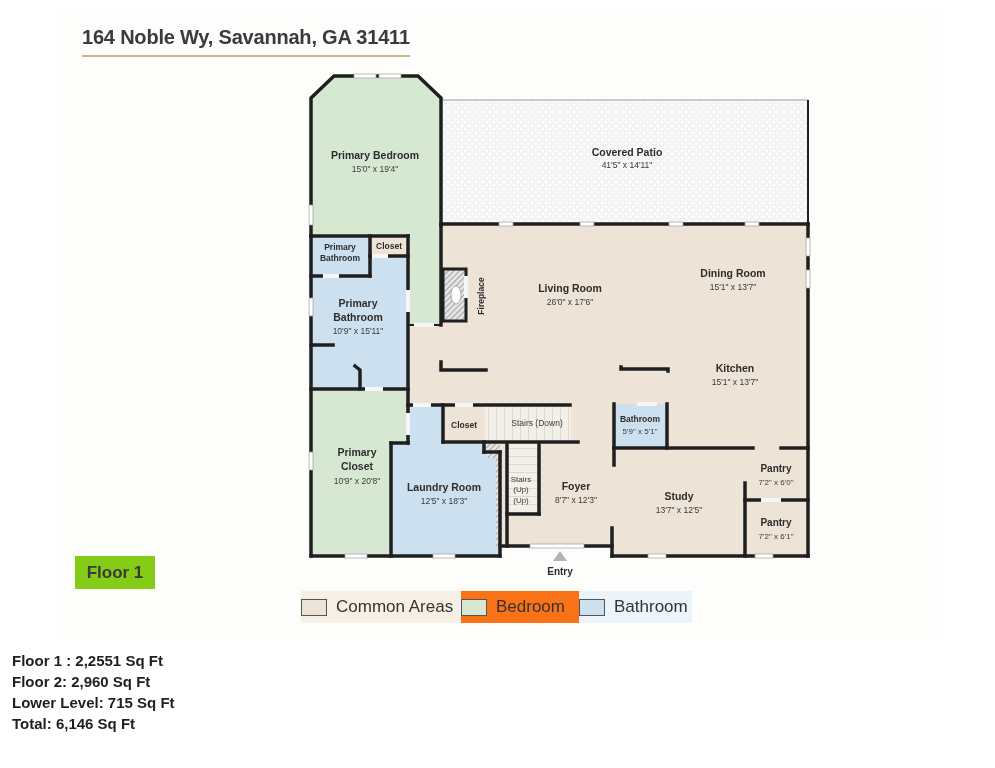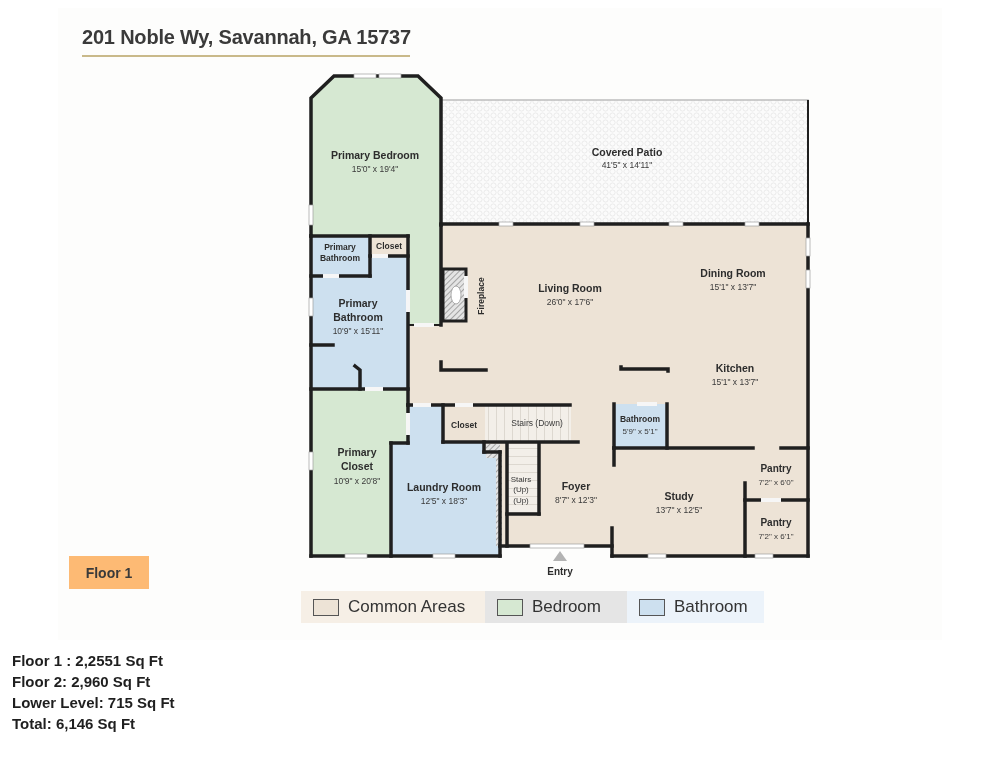--- a/index.html
+++ b/index.html
@@ -1,36 +1,36 @@
 <!DOCTYPE html>
 <html><head>
 <meta charset="utf-8">
 <style>
   html, body { margin: 0; padding: 0; background: #ffffff; }
   body { width: 995px; height: 768px; position: relative; overflow: hidden;
          font-family: "Liberation Sans", "DejaVu Sans", sans-serif; color: #2b2b2b; }
   .card { position: absolute; left: 58px; top: 8px; width: 884px; height: 632px; background: #fdfdfc; }
   .title { position: absolute; left: 82px; top: 26px; font-size: 20px; font-weight: bold; color: #3a3a3a; letter-spacing: -0.2px; }
   .title-rule { position: absolute; left: 82px; top: 55px; width: 328px; height: 2px; background: #c9b98a; }
-  .floor-label { position: absolute; left: 69px; top: 556px; width: 80px; height: 33px; background: #fdba74;
-                 font-size: 14px; font-weight: bold; color: #3a3a3a; display:flex; align-items:center; justify-content:center; }
+  .floor-label { position: absolute; left: 75px; top: 556px; width: 80px; height: 33px; background: #84cc16;
+                 font-size: 17px; font-weight: bold; color: #3a3a3a; display:flex; align-items:center; justify-content:center; }
   svg.plan { position: absolute; left: 0; top: 0; }
   .room-name { font-family: "Liberation Sans", "DejaVu Sans", sans-serif; font-weight: bold; fill: #2d2d2d; }
   .room-dim  { font-family: "Liberation Sans", "DejaVu Sans", sans-serif; fill: #3a3a3a; }
   .legend { position: absolute; left: 301px; top: 591px; height: 32px; display: flex; }
-  .legend-item { display: flex; align-items: center; height: 32px; padding: 0 12px; font-size: 17px; color: #333; }
+  .legend-item { display: flex; align-items: center; height: 32px; padding: 0 0; font-size: 17px; color: #333; }
   .legend-swatch { width: 26px; height: 17px; border: 1.5px solid #555; margin-right: 9px; box-sizing: border-box; }
   .sqft { position: absolute; left: 12px; top: 650px; width: 995px; font-size: 15px; font-weight: bold; color: #1f1f1f; line-height: 21px; }
 </style>
 </head>
 <body>
 
 <div class="card"></div>
 
-<div class="title">201 Noble Wy, Savannah, GA 15737</div>
+<div class="title">164 Noble Wy, Savannah, GA 31411</div>
 <div class="title-rule"></div>
 
 <svg class="plan" width="995" height="640" viewBox="0 0 995 640">
   <defs>
     <pattern id="patioGrid" width="7" height="7" patternUnits="userSpaceOnUse">
       <rect width="7" height="7" fill="#fbfbfb"></rect>
       <circle cx="3.5" cy="3.5" r="2.6" fill="none" stroke="#e6e6e6" stroke-width="0.8"></circle>
     </pattern>
     <pattern id="hatch" width="4" height="4" patternUnits="userSpaceOnUse" patternTransform="rotate(45)">
       <rect width="4" height="4" fill="#e4e4e4"></rect>
@@ -236,21 +236,21 @@
   </g>
 </svg>
 
 <div class="floor-label">Floor 1</div>
 
 <div class="legend">
   <div class="legend-item" style="background:#f6efe6; width:160px;">
     <span class="legend-swatch" style="background:#ede3d6"></span>
     <span>Common Areas</span>
   </div>
-  <div class="legend-item" style="background:#e5e5e5; width:118px;">
+  <div class="legend-item" style="background:#f97316; width:118px;">
     <span class="legend-swatch" style="background:#d6e8d2"></span>
     <span>Bedroom</span>
   </div>
   <div class="legend-item" style="background:#ecf3fa; width:113px;">
     <span class="legend-swatch" style="background:#cde0ef"></span>
     <span>Bathroom</span>
   </div>
 </div>
 
 <div class="sqft">

